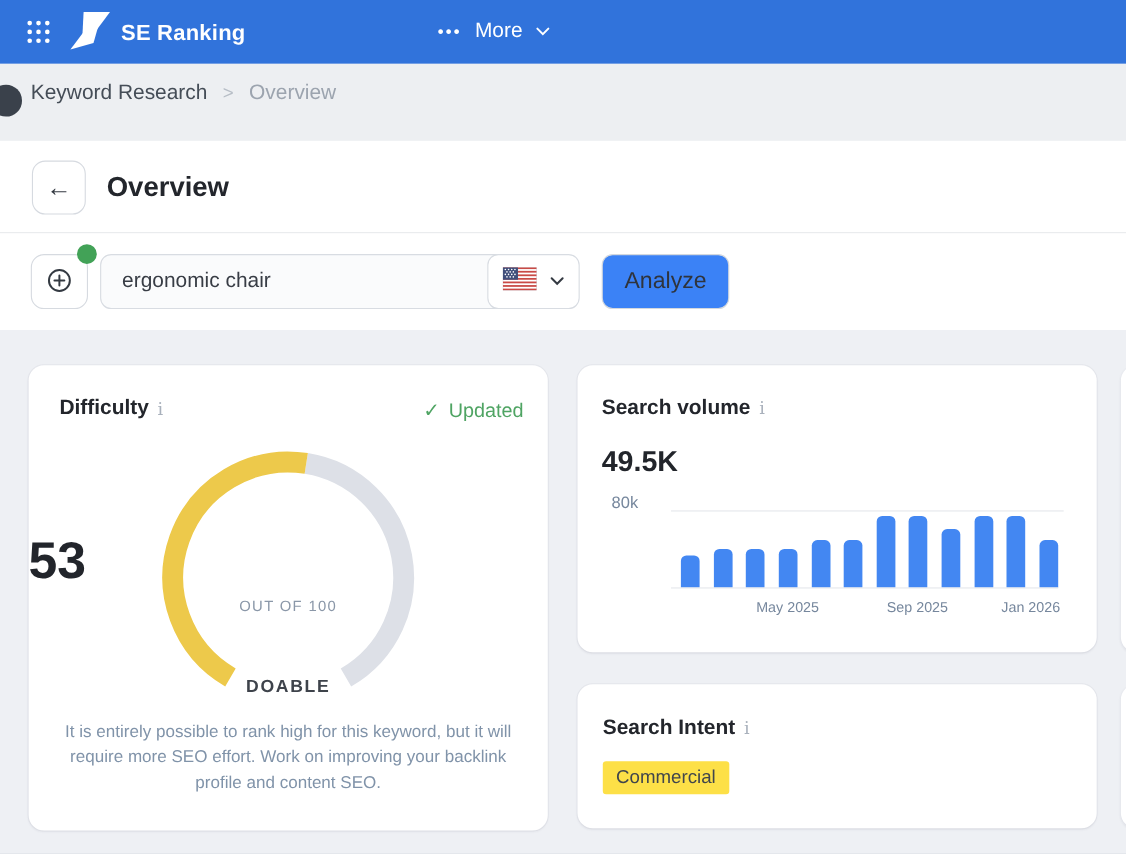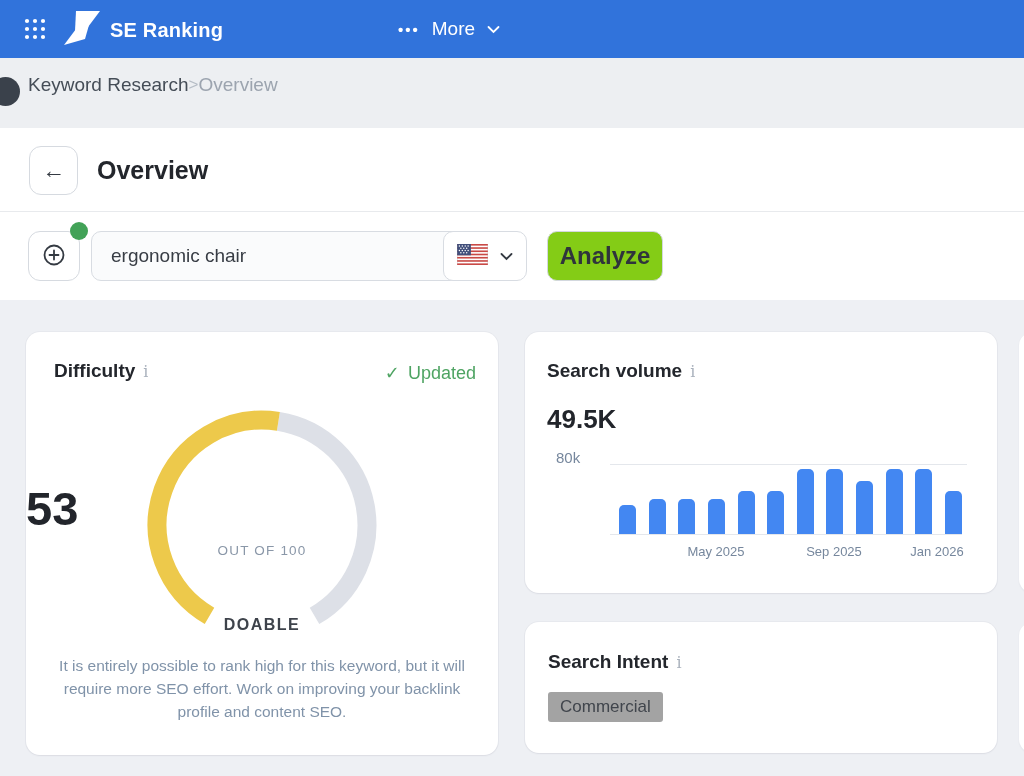--- a/index.html
+++ b/index.html
@@ -11,38 +11,38 @@
   .apps-btn { position:absolute; left:24px; top:18px; width:22px; height:22px; cursor:pointer; }
   .brand { position:absolute; left:62px; top:8px; display:flex; align-items:center; gap:8px; cursor:pointer; }
   .brand-name { color:#fff; font-size:20px; font-weight:700; letter-spacing:.2px; }
   .more-menu { position:absolute; left:398px; top:0; height:58px; display:flex; align-items:center; gap:12px; color:#fff; cursor:pointer; }
   .more-dots { font-size:15px; letter-spacing:2px; font-weight:700; }
   .more-label { font-size:19px; font-weight:400; }
 
   
   .crumbbar { position:absolute; left:0; top:58px; width:1024px; height:70px; background:#EDEFF2; }
   .edge-circle { position:absolute; left:-9px; top:19px; width:29px; height:29px; border-radius:50%; background:#3A414B; }
-  .crumbs { position:absolute; left:28px; top:0; height:54px; display:flex; align-items:center; font-size:19px; }
+  .crumbs { position:absolute; left:28px; top:0; height:54px; display:flex; align-items:center; gap:14px; font-size:19px; }
   .crumb-link { color:#454D57; cursor:pointer; }
   .crumb-sep { color:#B6BDC6; font-size:17px; }
   .crumb-current { color:#9CA4AF; }
 
   
   .whiteband { position:absolute; left:0; top:128px; width:1024px; height:172px; background:#fff; }
   .back-btn { position:absolute; left:29px; top:18px; width:49px; height:49px; border:1.5px solid #D6DAE0; border-radius:12px; background:#fff; display:flex; align-items:center; justify-content:center; font-size:23px; color:#343A42; cursor:pointer; }
   .page-title { position:absolute; left:97px; top:28px; font-size:25px; font-weight:700; color:#23262C; }
   .band-divider { position:absolute; left:0; top:83px; width:1024px; height:1px; background:#E8EAED; }
 
   .add-btn { position:absolute; left:28px; top:103px; width:52px; height:50px; border:1.5px solid #D6DAE0; border-radius:12px; background:#fff; display:flex; align-items:center; justify-content:center; cursor:pointer; }
   .notif-dot { position:absolute; left:70px; top:94px; width:18px; height:18px; border-radius:50%; background:#42A257; }
   .kw-input-wrap { position:absolute; left:91px; top:103px; width:387px; height:50px; }
   .kw-input { width:100%; height:100%; border:1px solid #D8DCE2; border-radius:10px; background:#FAFBFC; padding:0 44px 0 19px; font-family:"Liberation Sans",sans-serif; font-size:19px; color:#383D45; outline:none; }
   .kw-clear { position:absolute; right:14px; top:12px; width:26px; height:26px; border:none; background:none; font-size:20px; color:#4B5058; cursor:pointer; line-height:26px; }
   .region-select { position:absolute; left:443px; top:103px; width:84px; height:50px; border:1px solid #D8DCE2; border-radius:10px; background:#fff; display:flex; align-items:center; justify-content:space-between; padding:0 13px; cursor:pointer; }
-  .analyze-btn { position:absolute; left:547px; top:103px; width:116px; height:50px; border:1.5px solid #D3D8DE; border-radius:10px; background:#84cc16; font-family:"Liberation Sans",sans-serif; font-size:24px; font-weight:700; color:#2F343C; cursor:pointer; }
+  .analyze-btn { position:absolute; left:547px; top:103px; width:116px; height:50px; border:1.5px solid #D3D8DE; border-radius:10px; background:#3b82f6; font-family:"Liberation Sans",sans-serif; font-size:21px; font-weight:400; color:#2F343C; cursor:pointer; }
 
   
   .card { position:absolute; background:#fff; border-radius:14px; box-shadow:0 1px 2px rgba(30,40,60,.06), 0 0 0 1px rgba(30,40,60,.03); }
   .card-title-row { position:absolute; display:flex; align-items:baseline; gap:8px; }
   .card-title { font-size:19px; font-weight:700; color:#23262C; }
   .info-i { font-family:"DejaVu Serif", serif; font-size:16px; color:#A9B1BC; cursor:pointer; }
 
   .diff-card { left:26px; top:332px; width:472px; height:423px; }
   .updated-row { position:absolute; right:22px; top:30px; display:flex; align-items:center; gap:8px; color:#4FA463; font-size:18px; }
   .gauge-wrap { position:absolute; left:0; right:0; top:73px; height:225px; }
@@ -55,21 +55,21 @@
   .vol-card { left:525px; top:332px; width:472px; height:261px; }
   .vol-headline { position:absolute; left:22px; top:72px; font-size:26px; font-weight:700; color:#22252B; }
   .y-tick { position:absolute; left:31px; top:117px; font-size:15px; color:#76879D; }
   .gridline { position:absolute; left:85px; width:357px; top:132px; height:1px; background:#E4E7EC; }
   .baseline { position:absolute; left:85px; width:352px; top:202px; height:1px; background:#E4E7EC; }
   .bars { position:absolute; left:94px; width:343px; top:132px; height:70px; display:flex; align-items:flex-end; justify-content:space-between; }
   .bar { width:17px; background:#4387F2; border-radius:5px 5px 0 0; cursor:pointer; }
   .x-label { position:absolute; top:212px; transform:translateX(-50%); font-size:13px; color:#76879D; white-space:nowrap; }
 
   .intent-card { left:525px; top:622px; width:472px; height:131px; }
-  .intent-badge { position:absolute; left:23px; top:70px; padding:5px 12px; background:#a3a3a3; border-radius:3px; font-size:17px; color:#40454C; }
+  .intent-badge { position:absolute; left:23px; top:70px; padding:5px 12px; background:#fde047; border-radius:3px; font-size:17px; color:#40454C; }
 
   .sliver { position:absolute; left:1019px; width:40px; background:#fff; border-radius:14px; box-shadow:0 1px 2px rgba(30,40,60,.06); }
 </style>
 </head>
 <body>
 
 <div class="screen">
 
   <div class="topbar">
     <div class="apps-btn">

